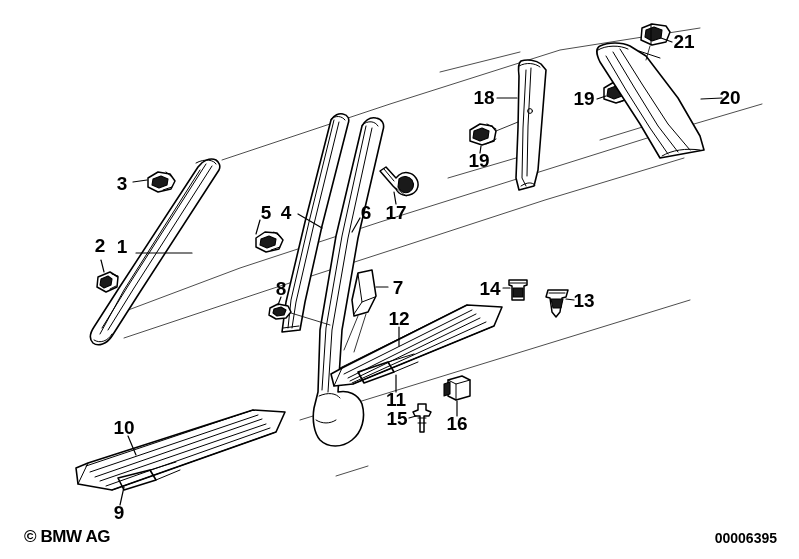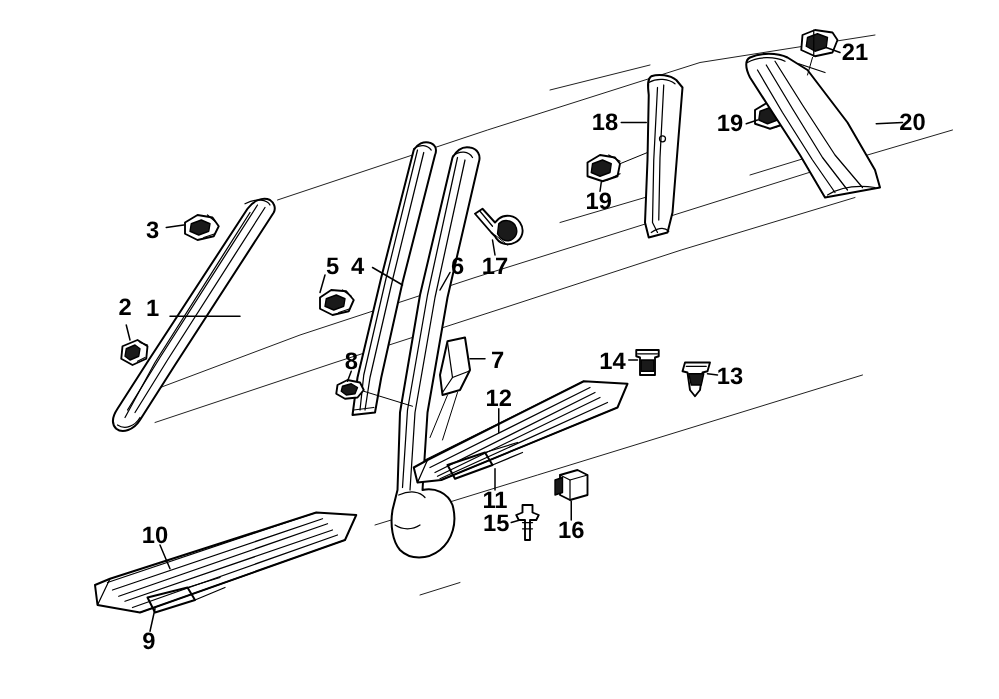--- a/index.html
+++ b/index.html
@@ -402,14 +402,18 @@
       <text class="callout-label" x="396" y="219" text-anchor="middle">17</text>
       <text class="callout-label" x="484" y="104" text-anchor="middle">18</text>
       <text class="callout-label" x="479" y="167" text-anchor="middle">19</text>
       <text class="callout-label" x="584" y="105" text-anchor="middle">19</text>
       <text class="callout-label" x="730" y="104" text-anchor="middle">20</text>
       <text class="callout-label" x="684" y="48" text-anchor="middle">21</text>
     </g>
 
   </svg>
 
+  <div id="footer">
+    <div id="copyright">© BMW AG</div>
+    <div id="drawing-number">00006395</div>
+  </div>
 
 </div>
 
 </body></html>

